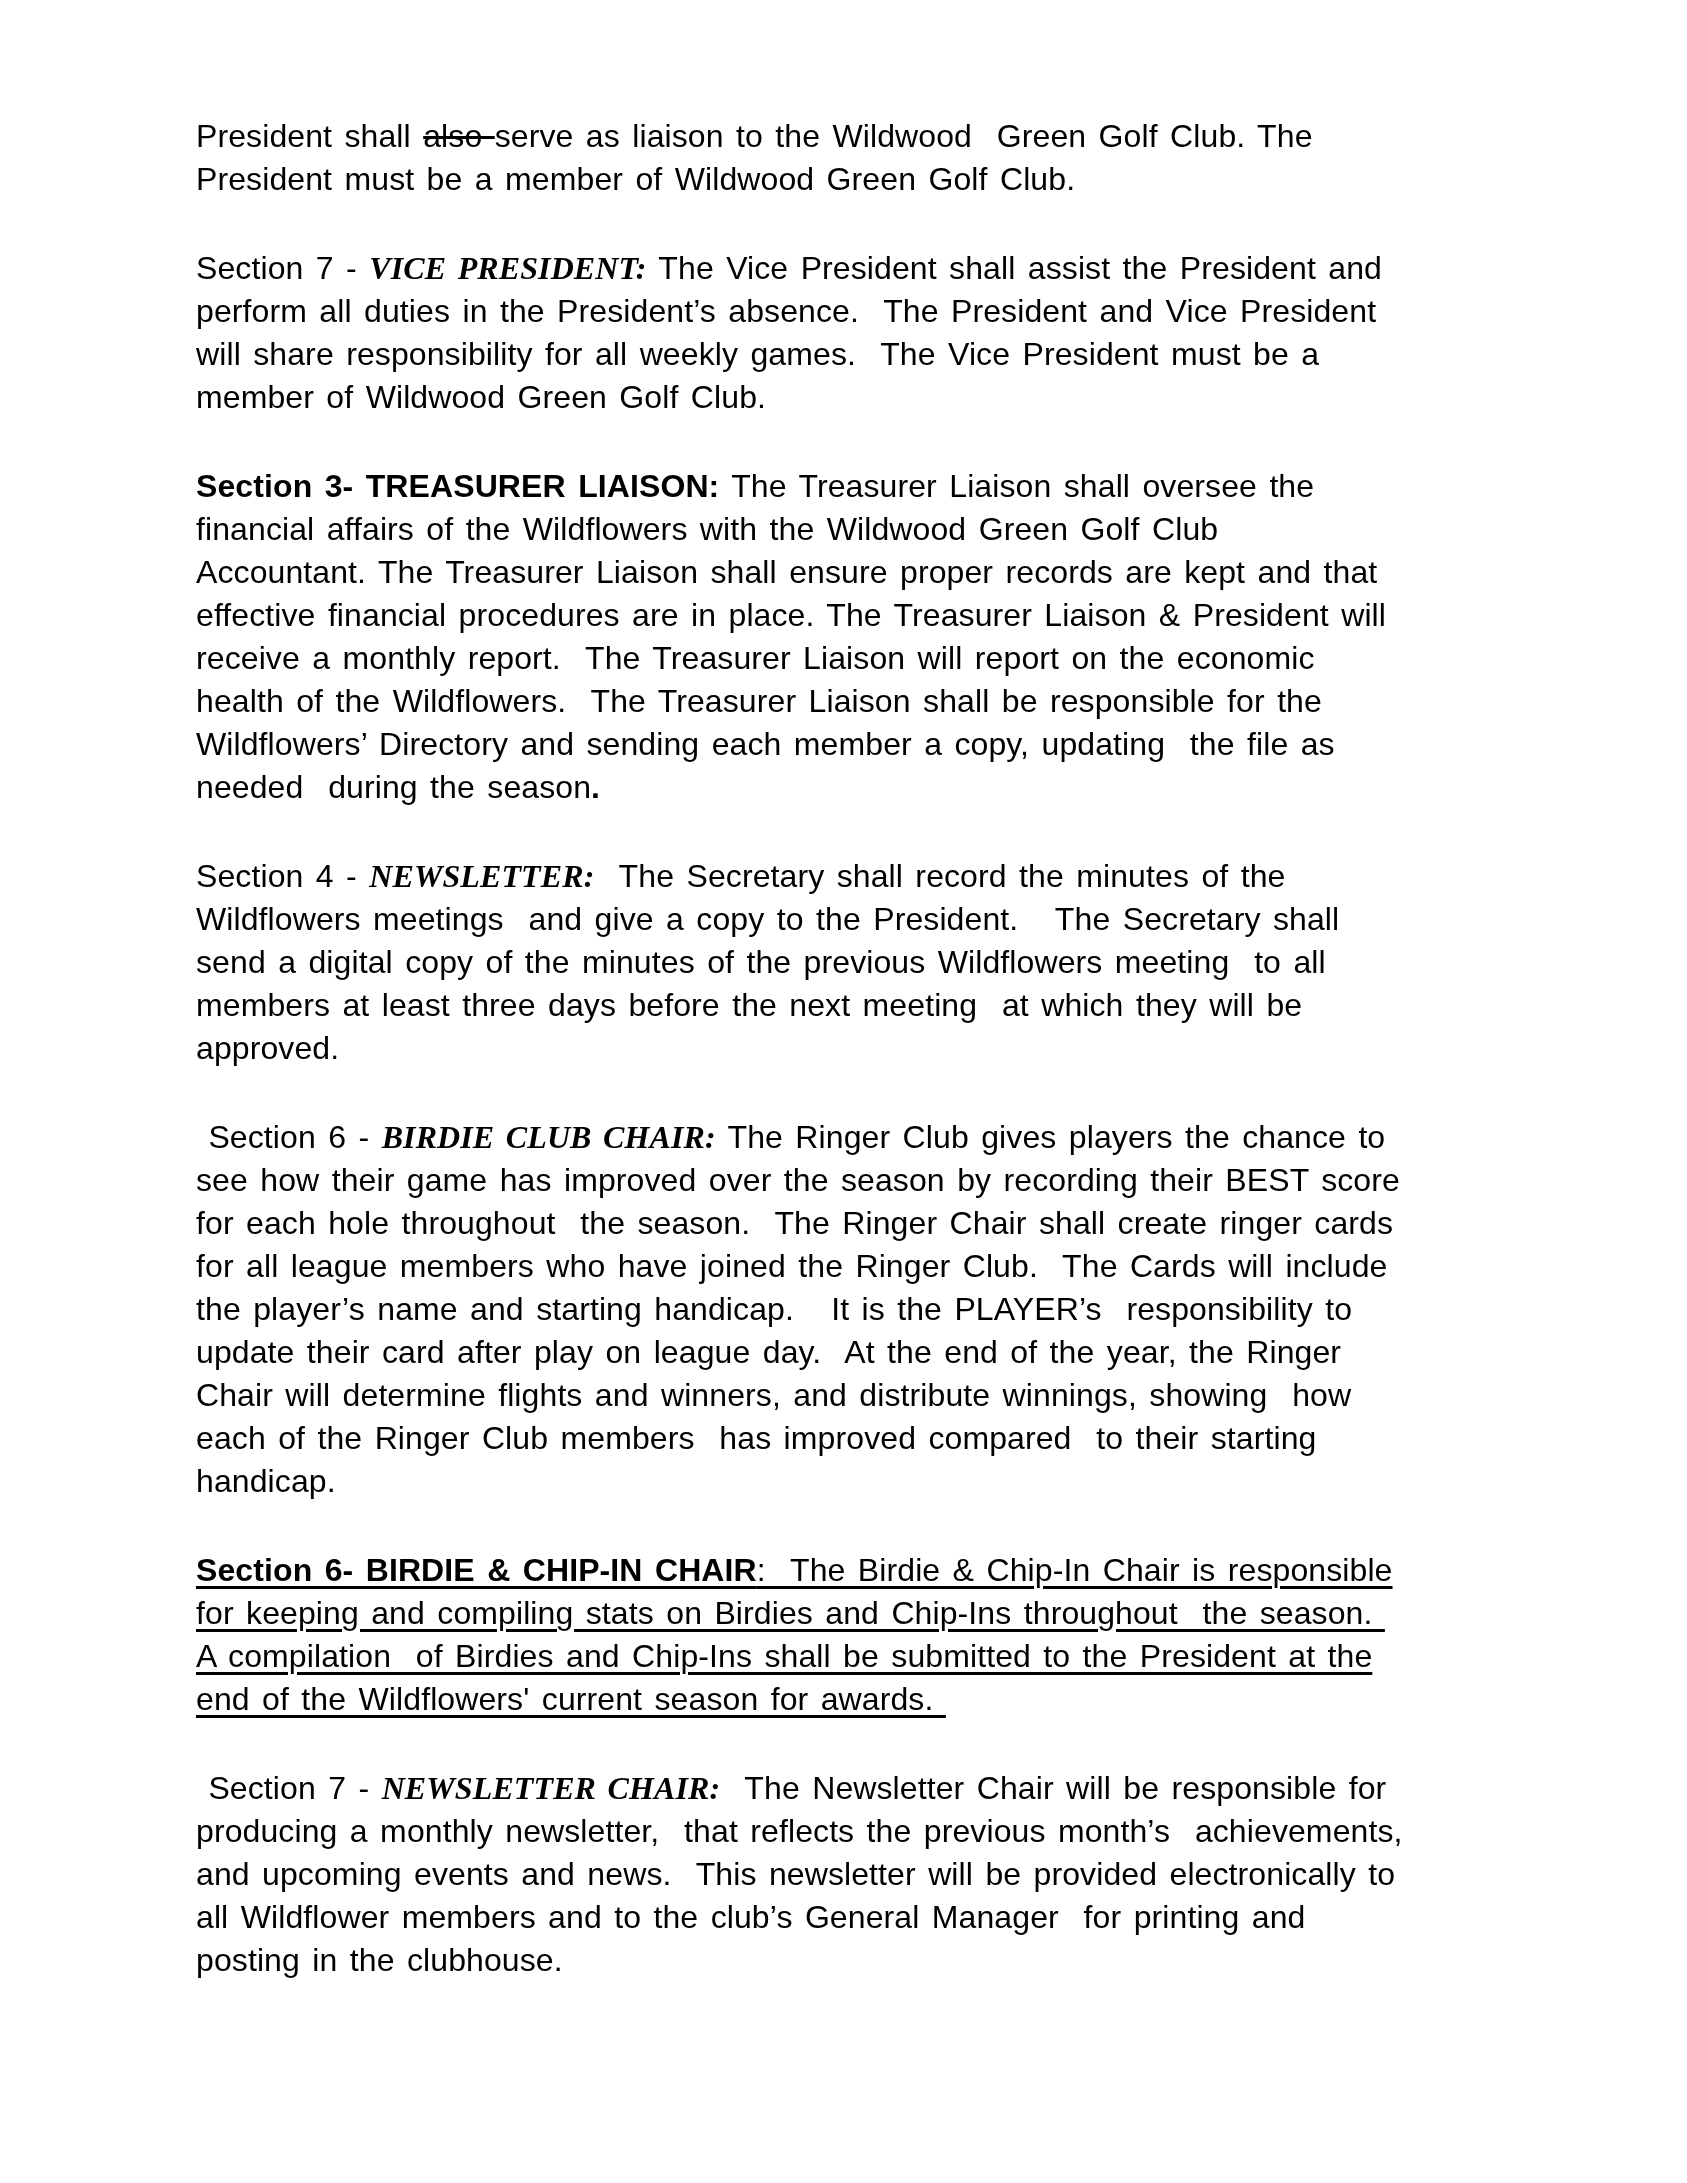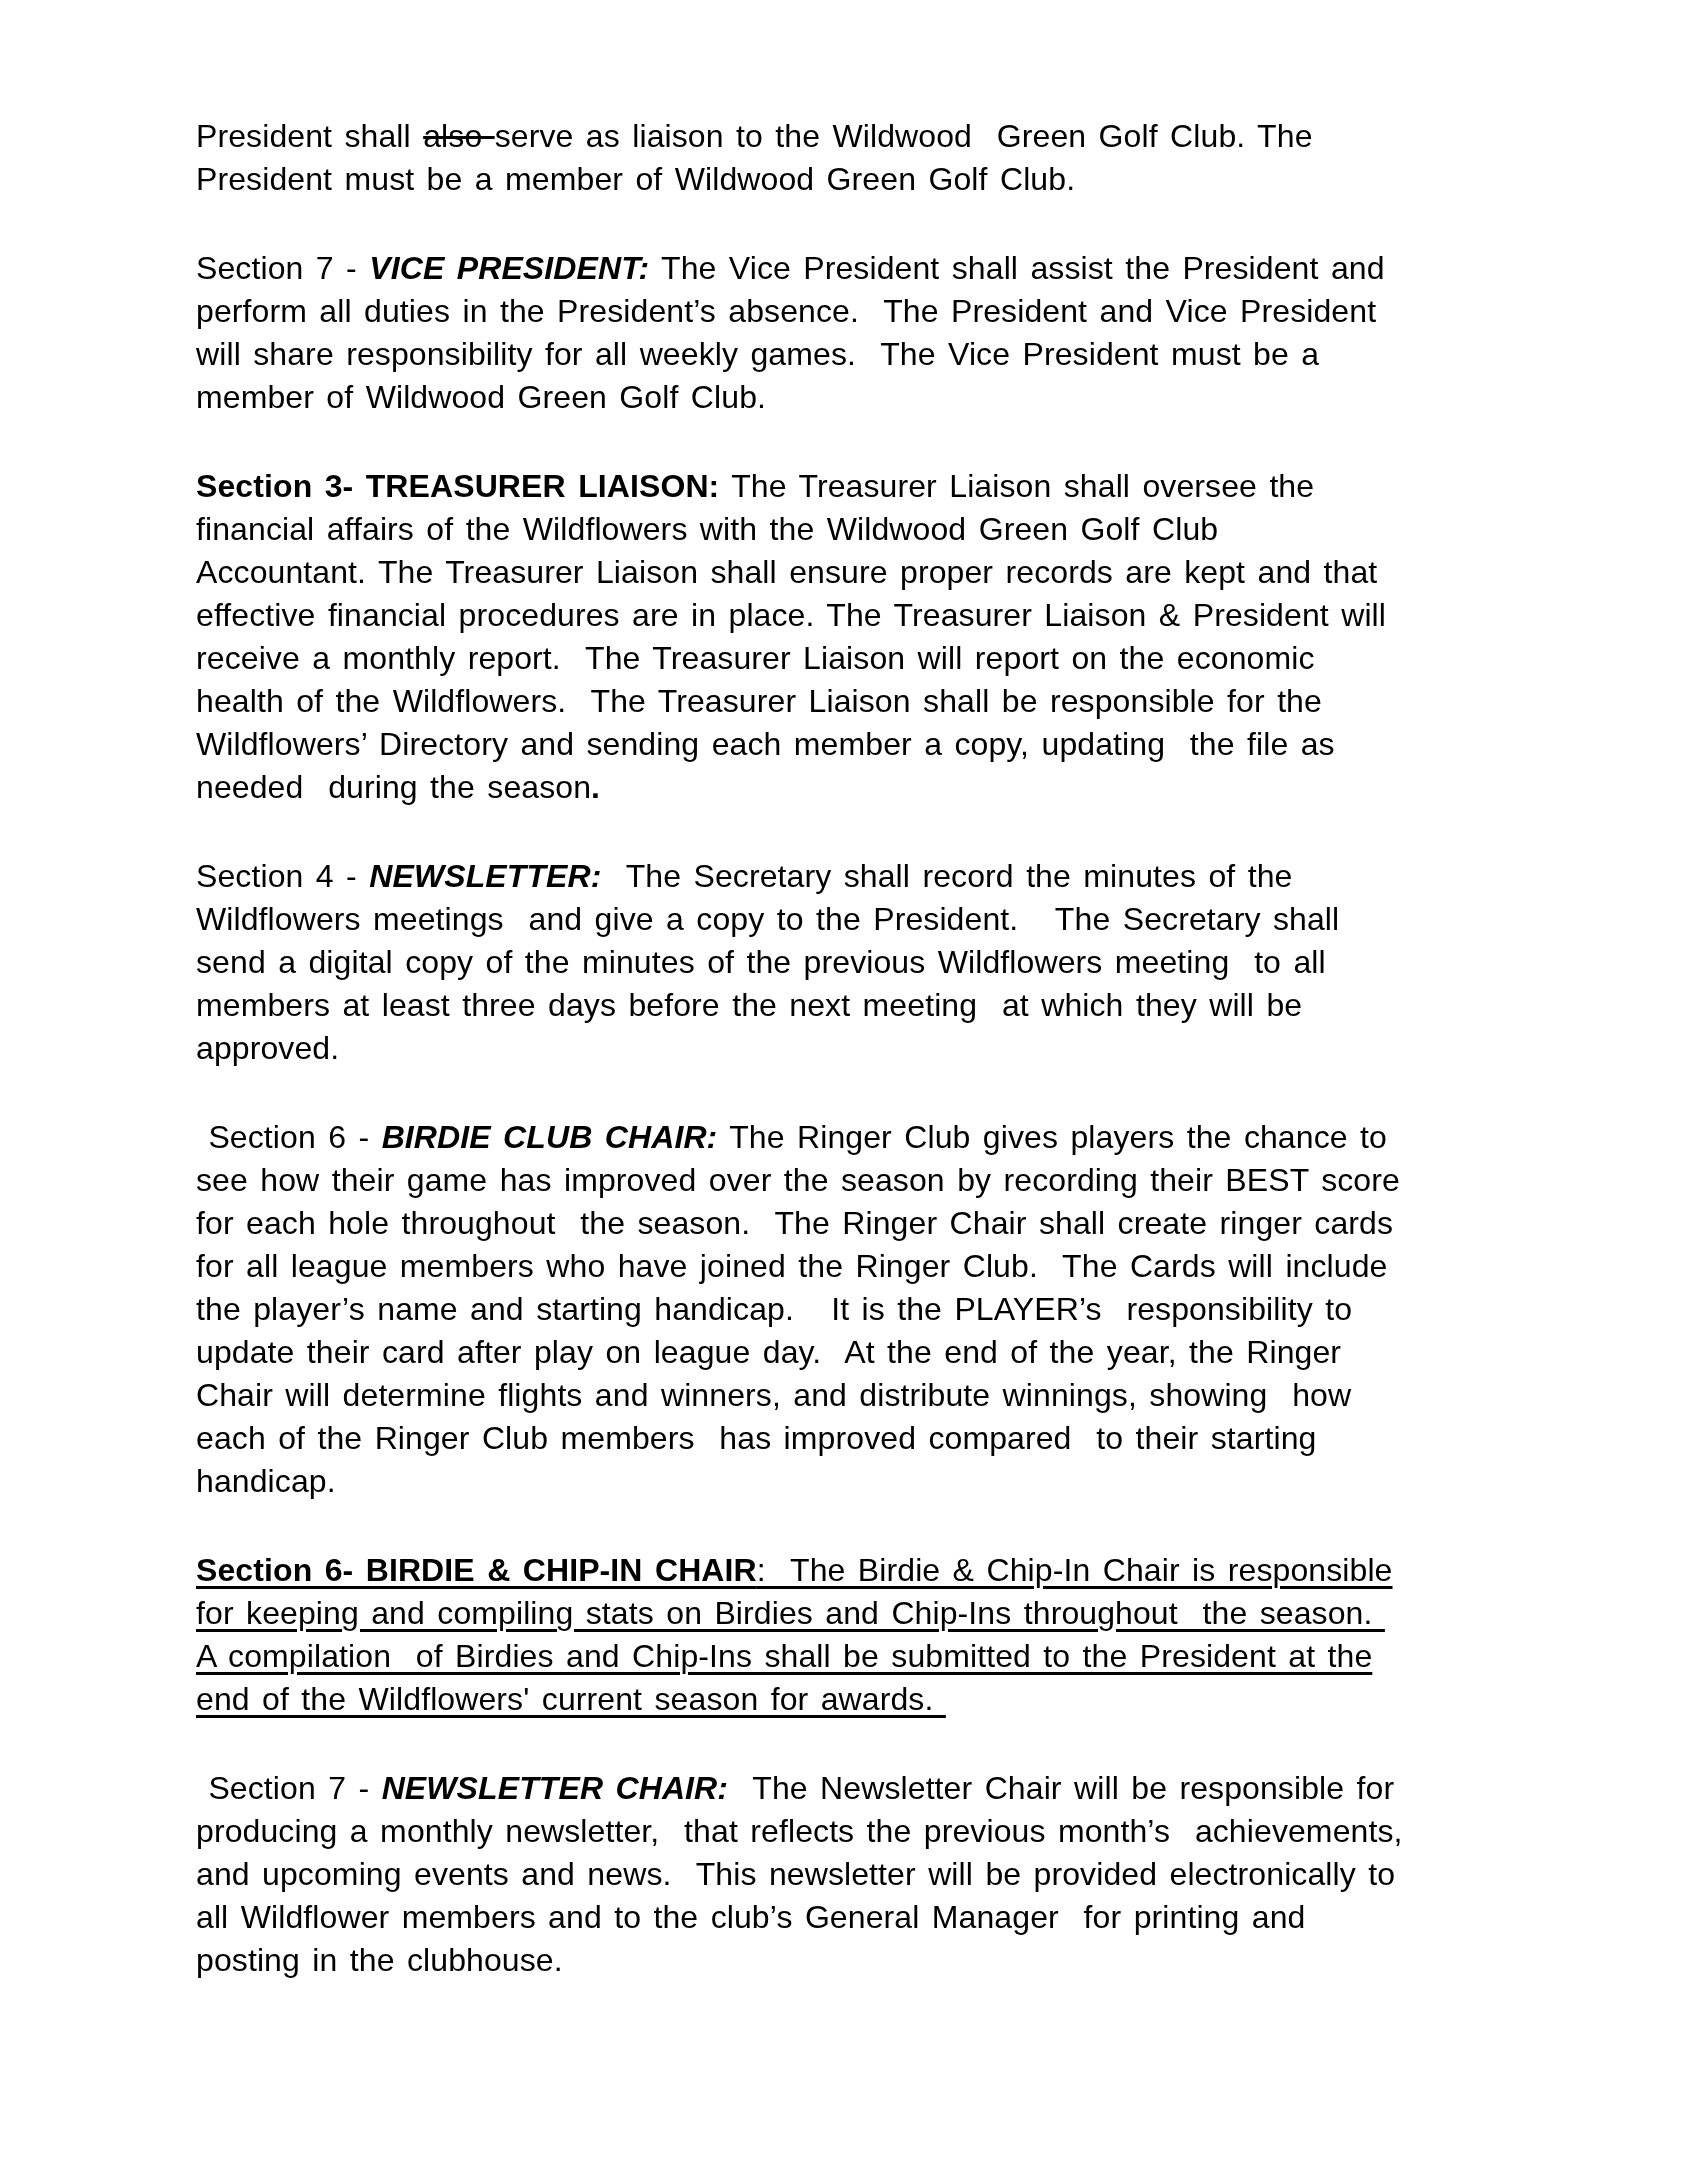--- a/index.html
+++ b/index.html
@@ -25,21 +25,21 @@
     font-size: 32px;
     line-height: 43px;
     letter-spacing: 0.1px;
     word-spacing: 3.4px;
   }
   .para {
     margin: 0 0 46px 0;
     white-space: pre-wrap;
   }
   .b  { font-weight: bold; }
-  .bi { font-weight: bold; font-style: italic; }
+  .bi { font-weight: bold; font-style: italic; font-family: Liberation Serif, serif; }
   .strike {
     text-decoration: line-through;
     text-decoration-thickness: 2.5px;
   }
   .para-underline {
     text-decoration: underline;
     text-decoration-thickness: 2.5px;
     text-underline-offset: 5px;
   }
 </style>

